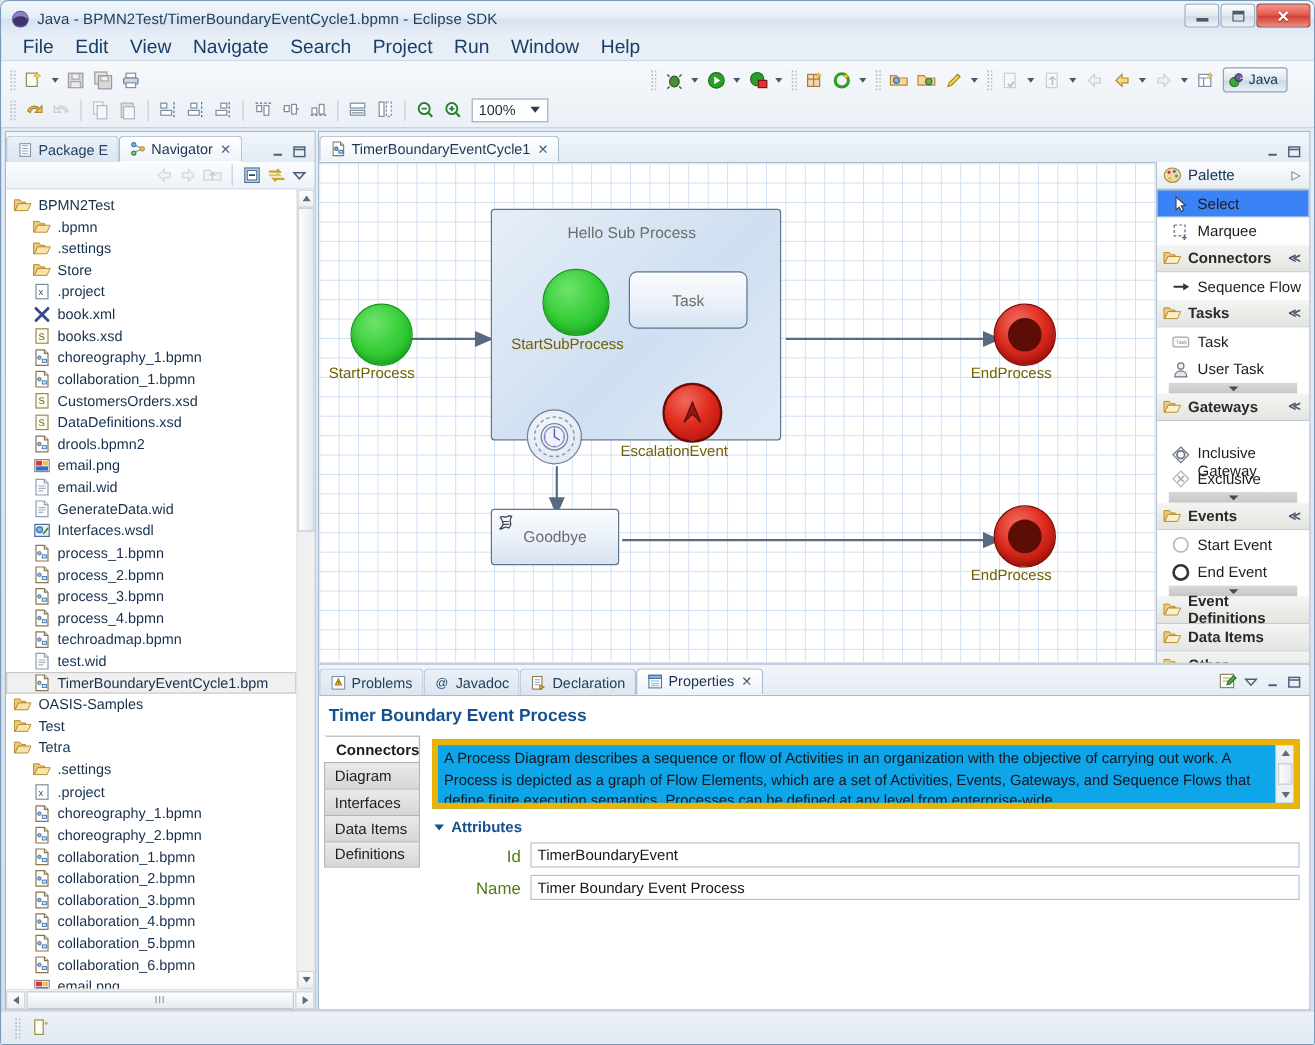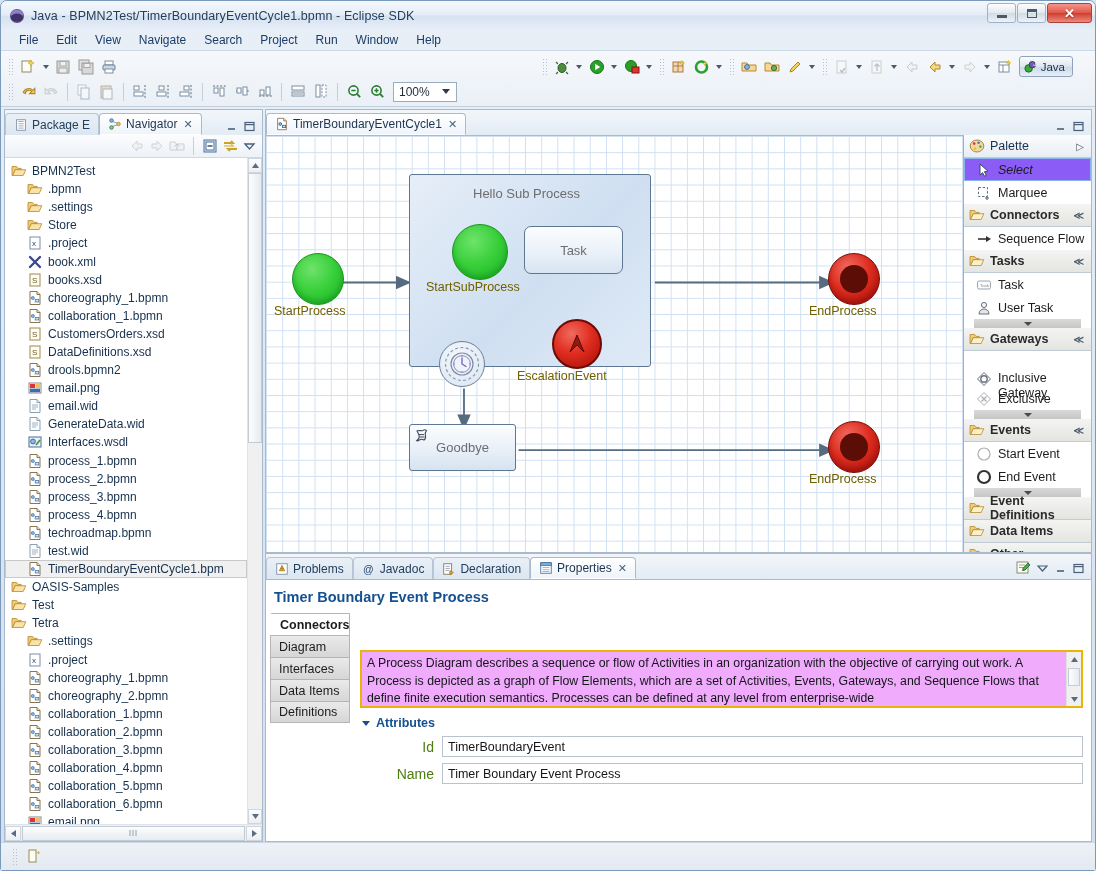--- a/index.html
+++ b/index.html
@@ -33,21 +33,21 @@
   .wbtn.close {
     width:45px; border-color:#a5453a;
     background:linear-gradient(to bottom,#f4958c,#e2594a 48%,#cc3f31 52%,#ef8a7c);
   }
   .wbtn .g { width:10px; height:9px; border:1.4px solid #4a5a6b; border-top-width:3px; }
   .wbtn .m { width:10px; height:3px; background:#4a5a6b; margin-top:6px;}
   .wbtn.close .x { color:#fff; font-weight:bold; font-size:13px; text-shadow:0 1px 1px #8c2418; }
   
   .menubar {
     height:21px; flex:none; display:flex; align-items:center;
-    padding-left:10px; gap:2px; font-size:12px; color:#1a3c68;
+    padding-left:10px; gap:2px; font-size:16px; color:#1a3c68;
     border-bottom:1px solid #ccd8e6;
   }
   .menuitem { padding:2px 8px; border-radius:2px; cursor:default; }
   
   .toolbar {
     flex:none; border-bottom:1px solid #c2cfdd;
     background:linear-gradient(to bottom,#f6f8fb,#eaf0f6);
     padding:3px 16px 2px 4px;
   }
   .trow { display:flex; align-items:center; height:25px; gap:1px; }
@@ -149,40 +149,40 @@
   .subtitle { position:absolute; font-size:13px; color:#6d6d6d; }
   
   .palette { width:128px; flex:none; border-left:1px solid #9fb0c4;
     background:#f7f9fb; display:flex; flex-direction:column; font-size:12px; overflow:hidden; }
   .pal-hdr { height:23px; display:flex; align-items:center; gap:5px; padding:0 5px;
     background:linear-gradient(to bottom,#fbfcfd,#e8edf3); border-bottom:1px solid #c0cbd8;
     color:#14304f; font-size:12.5px; flex:none;}
   .pal-hdr.drawer { background:linear-gradient(to bottom,#f4f5f3,#e4e5e0); color:#2a2a2a; font-weight:bold; }
   .pal-item { height:23px; display:flex; align-items:center; gap:6px; padding-left:12px;
     color:#1c1c1c; font-size:12.5px; background:#fff; }
-  .pal-item.sel { background:#8b5cf6; outline:1px solid #8ab4e8; outline-offset:-1px;font-style:italic; }
+  .pal-item.sel { background:#3b82f6; outline:1px solid #8ab4e8; outline-offset:-1px; }
   .pal-item.wrap { height:36px; align-items:flex-start; padding-top:20px; line-height:15px;}
   .pal-sec { background:#fff; }
   .pal-more { height:9px; background:linear-gradient(to bottom,#d9d9d9,#c6c6c6); margin:0 10px;
     display:flex; align-items:center; justify-content:center; }
   .pal-more i { border-left:4px solid transparent; border-right:4px solid transparent; border-top:4px solid #4a4a4a; }
   .pal-arrow { margin-left:auto; margin-right:2px; color:#4a5a6b; font-size:10px; }
   
   .propview { height:289px; flex:none; display:flex; flex-direction:column; border:1px solid #a9bacd; background:#f3f6fa;}
   .propbody { flex:1; background:#fff; display:flex; flex-direction:column; min-height:0; border-top:1px solid #a9bacd;}
   .proptitle { font-size:14.5px; font-weight:bold; color:#15518f; padding:9px 0 8px 8px; }
   .proparea { flex:1; display:flex; min-height:0; }
   .proptabs { width:84px; flex:none; padding-left:4px; }
   .ptab { height:22px; display:flex; align-items:center; padding-left:8px; font-size:12.5px;
     border:1px solid #b5b5b5; border-bottom:none; color:#1c1c1c;
     background:linear-gradient(to bottom,#eaeaea,#d6d6d6); }
   .ptab.active { background:#fff; font-weight:bold; border-left:2px solid #fff; }
   .ptab:last-child { border-bottom:1px solid #b5b5b5; }
   .propmain { flex:1; padding:3px 8px 0 10px; min-width:0; }
-  .descbox { height:58px; border:2px solid #eab308; background:#f0abfc; display:flex;margin-top:34px; }
+  .descbox { height:58px; border:5px solid #eab308; background:#0ea5e9; display:flex; }
   .desctext { flex:1; padding:3px 5px; font-size:12.3px; color:#14161a; line-height:17.5px; overflow:hidden;}
   .descsb { width:15px; background:#f0f0f0; border-left:1px solid #e1e1e1; display:flex; flex-direction:column; }
   .descsb .a { height:14px; display:flex; align-items:center; justify-content:center; }
   .descsb .t { height:18px; margin:2px 1px; background:linear-gradient(to right,#fdfdfd,#e6ebf0); border:1px solid #c3ccd5; }
   .attr-hdr { display:flex; align-items:center; gap:6px; padding:8px 0 6px 2px;
               font-size:12.5px; font-weight:bold; color:#15518f; }
   .attr-hdr i { border-left:4px solid transparent; border-right:4px solid transparent; border-top:5px solid #15518f; }
   .attr-row { display:flex; align-items:center; gap:8px; margin-bottom:6px; }
   .attr-lbl { width:74px; text-align:right; font-size:14px; color:#4d7c0f; }
   .attr-in { flex:1; height:21px; border:1px solid #b9c3cd; background:#fff;

